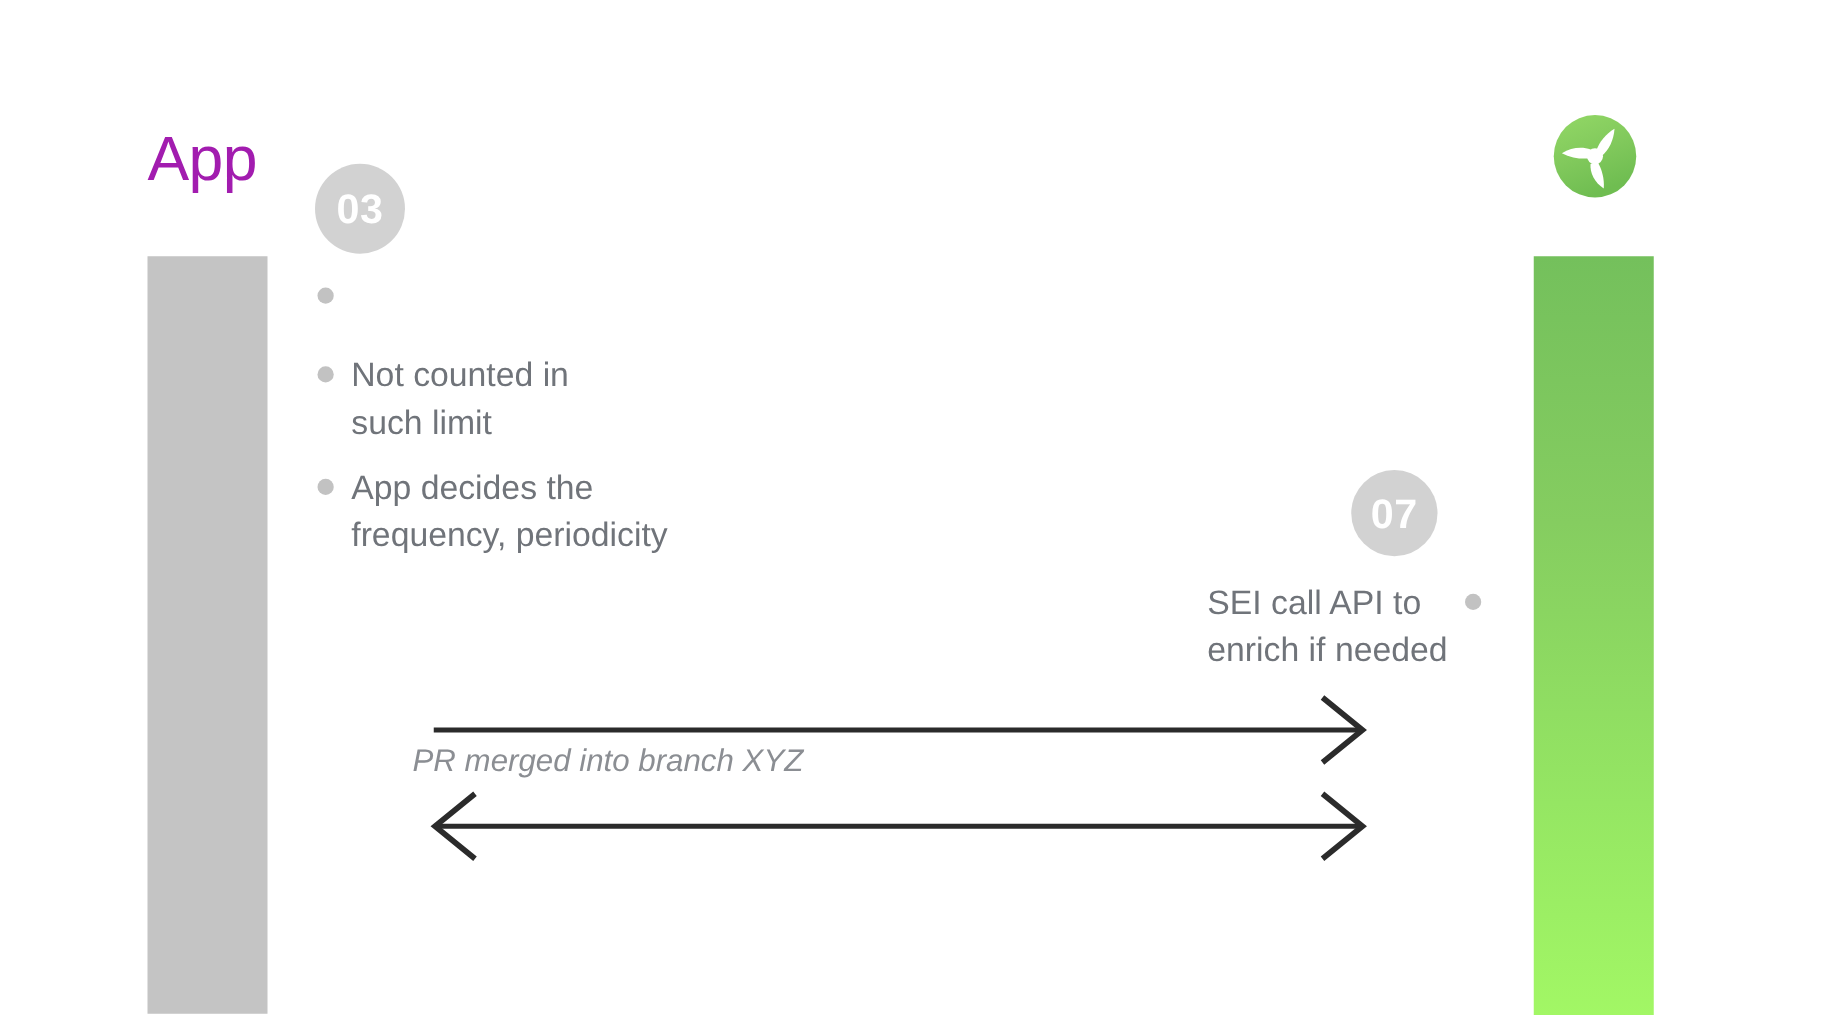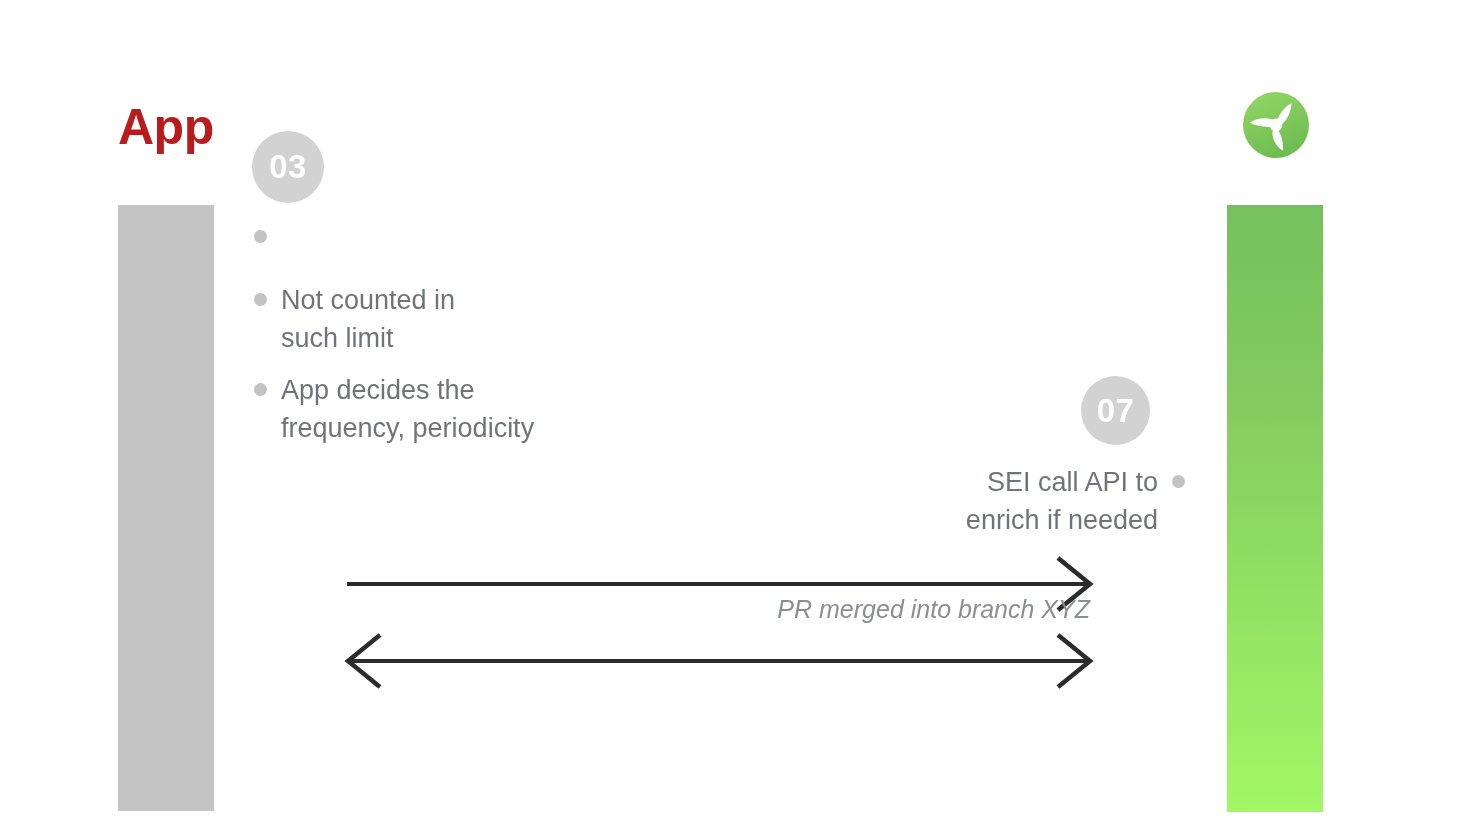--- a/index.html
+++ b/index.html
@@ -18,22 +18,22 @@
     overflow: hidden;
   }
 
   
   .app-title {
     position: absolute;
     left: 118px;
     top: 96px;
     font-size: 50px;
     line-height: 62px;
-    font-weight: 700;
-    color: #b91c1c;
+    font-weight: 400;
+    color: #a21caf;
     letter-spacing: -0.5px;
     white-space: nowrap;
   }
 
   
   .bar-left {
     position: absolute;
     left: 118px;
     top: 205px;
     width: 96px;
@@ -125,39 +125,38 @@
     display: flex;
     align-items: flex-start;
     justify-content: flex-end;
     gap: 14px;
   }
   .bullet-text-right {
     font-size: 27px;
     line-height: 38px;
     color: #70747a;
     font-weight: 400;
-    text-align: right;
     white-space: pre-line;
   }
 
   
   .arrows {
     position: absolute;
     left: 330px;
     top: 550px;
     width: 790px;
     height: 170px;
   }
   .arrow-label {
     position: absolute;
     font-size: 25px;
     font-style: italic;
     color: #8b8e93;
     white-space: nowrap;
-    text-align: right;
+    text-align: left;
   }
   .label-1 {
     left: 0;
     top: 45px;
     width: 760px;
   }
   .label-2 {
     left: 0;
     top: 128px;
     width: 760px;

